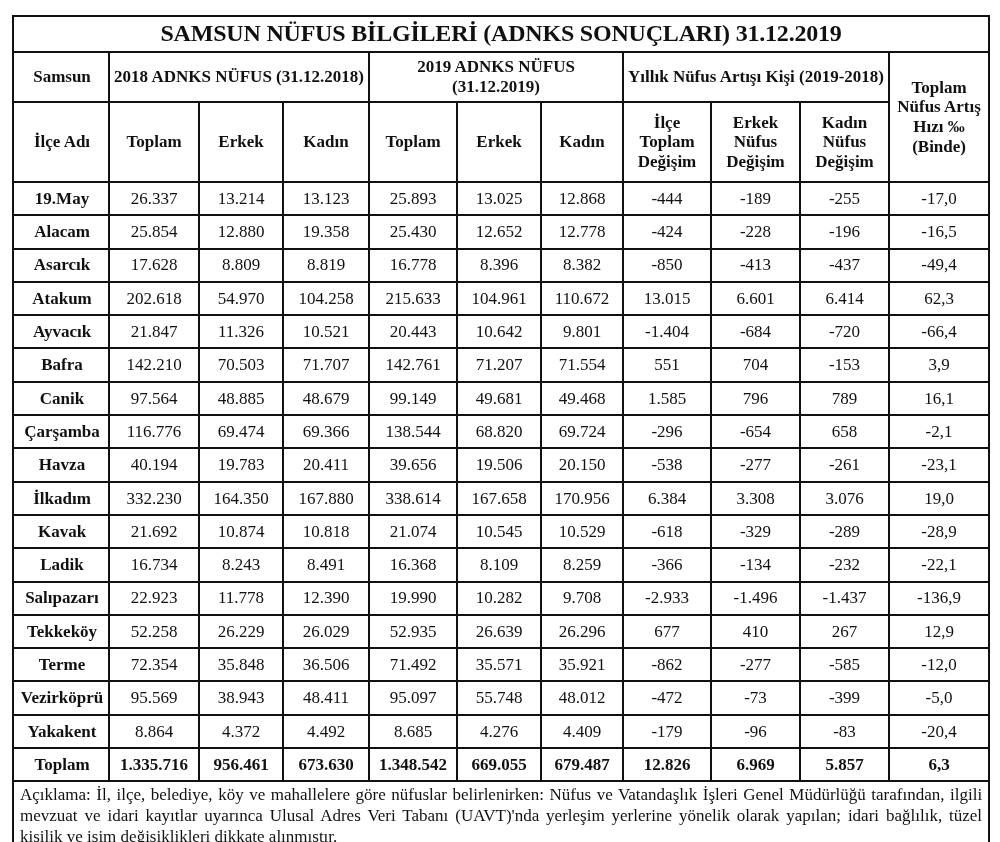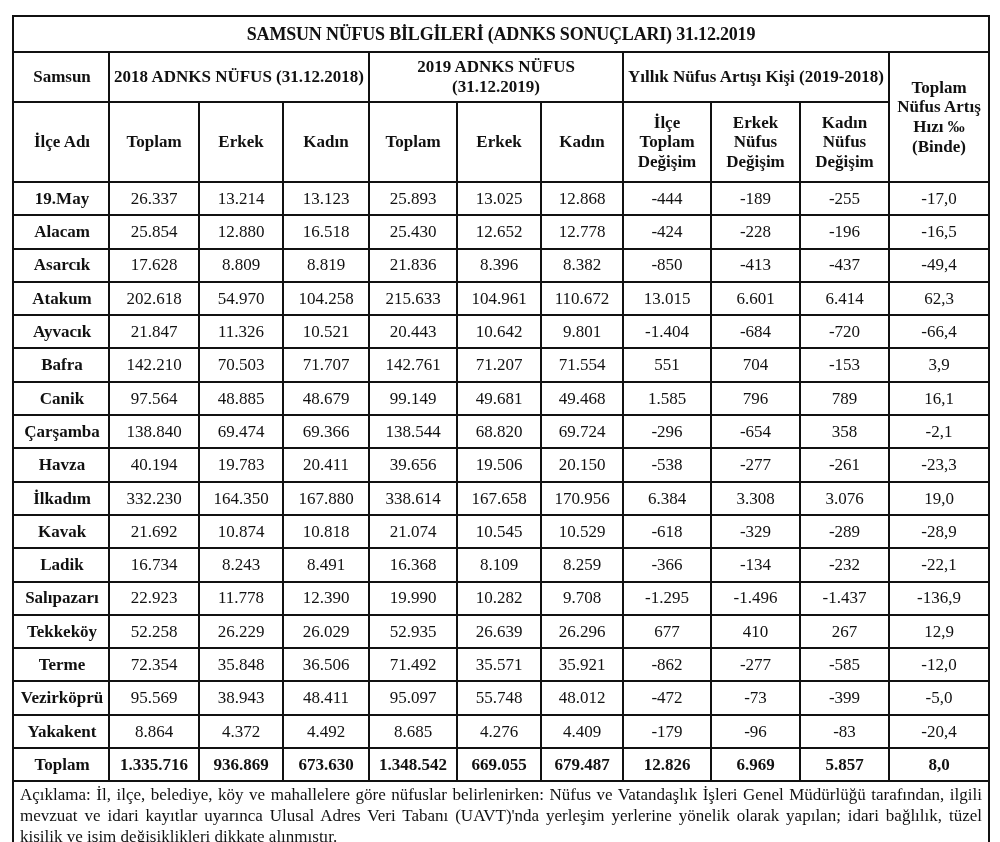--- a/index.html
+++ b/index.html
@@ -41,21 +41,21 @@
     font-size: 17px;
     text-align: center;
     vertical-align: middle;
     line-height: 1.15;
   }
   .doc-table th {
     font-weight: bold;
   }
   .title-row th {
     height: 34px;
-    font-size: 18px;
+    font-size: 24px;
     letter-spacing: -0.2px;
   }
   .hdr1 th { height: 48px; }
   .hdr2 th { height: 78px; margin-left: 16px; }
   .left { text-align: left; padding-left: 6px !important; }
   .name-cell { font-weight: bold; text-align: left; padding-left: 6px !important; }
   .data-row td { height: 31.3px; }
   .total-row td { height: 31px; font-weight: bold; }
   .note-cell {
     text-align: justify !important;
@@ -120,35 +120,35 @@
         <td>12.868</td>
         <td>-444</td>
         <td>-189</td>
         <td>-255</td>
         <td>-17,0</td>
       </tr>
       <tr class="data-row">
         <td class="name-cell">Alacam</td>
         <td>25.854</td>
         <td>12.880</td>
-        <td>16.518</td>
+        <td>19.358</td>
         <td>25.430</td>
         <td>12.652</td>
         <td>12.778</td>
         <td>-424</td>
         <td>-228</td>
         <td>-196</td>
         <td>-16,5</td>
       </tr>
       <tr class="data-row">
         <td class="name-cell">Asarcık</td>
         <td>17.628</td>
         <td>8.809</td>
         <td>8.819</td>
-        <td>21.836</td>
+        <td>16.778</td>
         <td>8.396</td>
         <td>8.382</td>
         <td>-850</td>
         <td>-413</td>
         <td>-437</td>
         <td>-49,4</td>
       </tr>
       <tr class="data-row">
         <td class="name-cell">Atakum</td>
         <td>202.618</td>
@@ -196,43 +196,43 @@
         <td>99.149</td>
         <td>49.681</td>
         <td>49.468</td>
         <td>1.585</td>
         <td>796</td>
         <td>789</td>
         <td>16,1</td>
       </tr>
       <tr class="data-row">
         <td class="name-cell">Çarşamba</td>
-        <td>138.840</td>
+        <td>116.776</td>
         <td>69.474</td>
         <td>69.366</td>
         <td>138.544</td>
         <td>68.820</td>
         <td>69.724</td>
         <td>-296</td>
         <td>-654</td>
-        <td>358</td>
+        <td>658</td>
         <td>-2,1</td>
       </tr>
       <tr class="data-row">
         <td class="name-cell">Havza</td>
         <td>40.194</td>
         <td>19.783</td>
         <td>20.411</td>
         <td>39.656</td>
         <td>19.506</td>
         <td>20.150</td>
         <td>-538</td>
         <td>-277</td>
         <td>-261</td>
-        <td>-23,3</td>
+        <td>-23,1</td>
       </tr>
       <tr class="data-row">
         <td class="name-cell">İlkadım</td>
         <td>332.230</td>
         <td>164.350</td>
         <td>167.880</td>
         <td>338.614</td>
         <td>167.658</td>
         <td>170.956</td>
         <td>6.384</td>
@@ -267,21 +267,21 @@
         <td>-22,1</td>
       </tr>
       <tr class="data-row">
         <td class="name-cell">Salıpazarı</td>
         <td>22.923</td>
         <td>11.778</td>
         <td>12.390</td>
         <td>19.990</td>
         <td>10.282</td>
         <td>9.708</td>
-        <td>-1.295</td>
+        <td>-2.933</td>
         <td>-1.496</td>
         <td>-1.437</td>
         <td>-136,9</td>
       </tr>
       <tr class="data-row">
         <td class="name-cell">Tekkeköy</td>
         <td>52.258</td>
         <td>26.229</td>
         <td>26.029</td>
         <td>52.935</td>
@@ -329,27 +329,27 @@
         <td>-179</td>
         <td>-96</td>
         <td>-83</td>
         <td>-20,4</td>
       </tr>
     </tbody>
   <tfoot>
     <tr class="total-row">
       <td class="left">Toplam</td>
       <td>1.335.716</td>
-      <td>936.869</td>
+      <td>956.461</td>
       <td>673.630</td>
       <td>1.348.542</td>
       <td>669.055</td>
       <td>679.487</td>
       <td>12.826</td>
       <td>6.969</td>
       <td>5.857</td>
-      <td>8,0</td>
+      <td>6,3</td>
     </tr>
     <tr>
       <td colspan="11" class="note-cell">Açıklama: İl, ilçe, belediye, köy ve mahallelere göre nüfuslar belirlenirken: Nüfus ve Vatandaşlık İşleri Genel Müdürlüğü tarafından, ilgili mevzuat ve idari kayıtlar uyarınca Ulusal Adres Veri Tabanı (UAVT)'nda yerleşim yerlerine yönelik olarak yapılan; idari bağlılık, tüzel kişilik ve isim değişiklikleri dikkate alınmıştır.</td>
     </tr>
   </tfoot>
 </table>
 
 </body></html>

